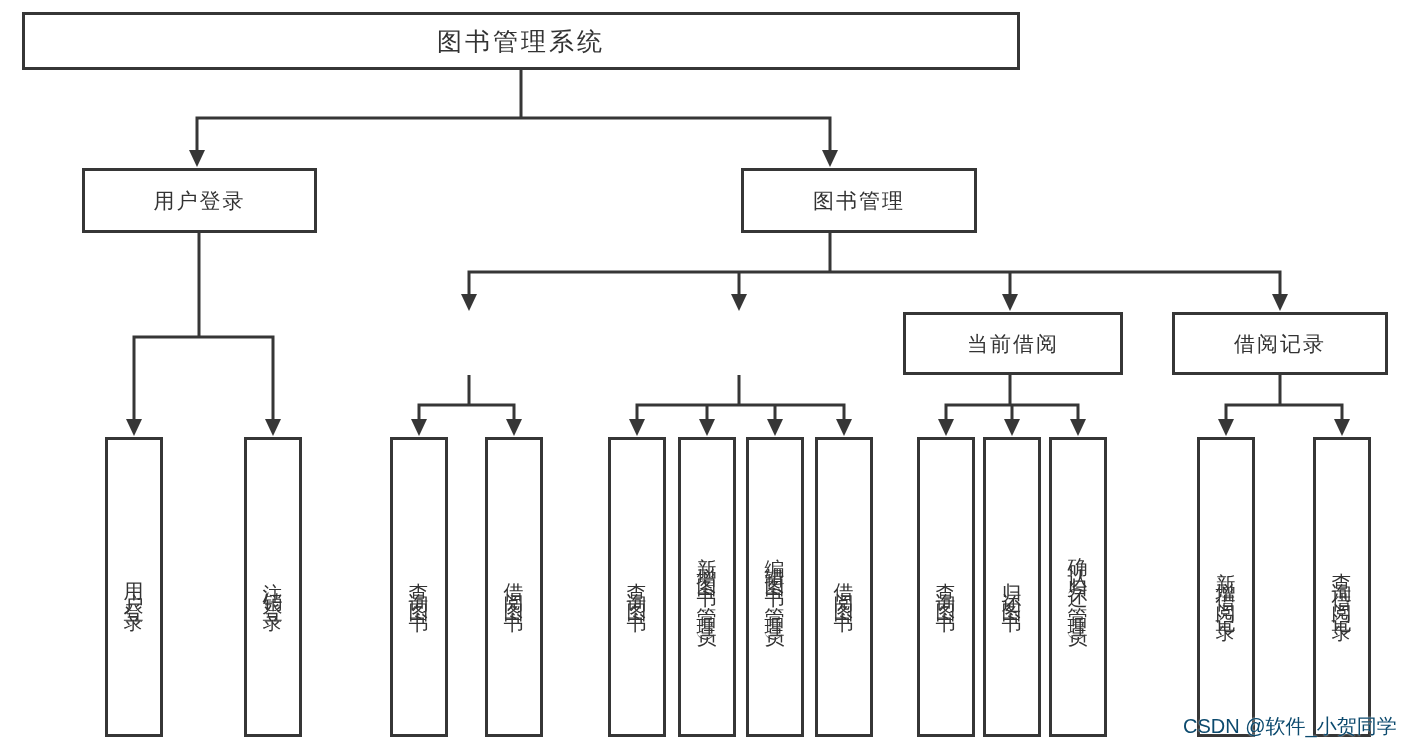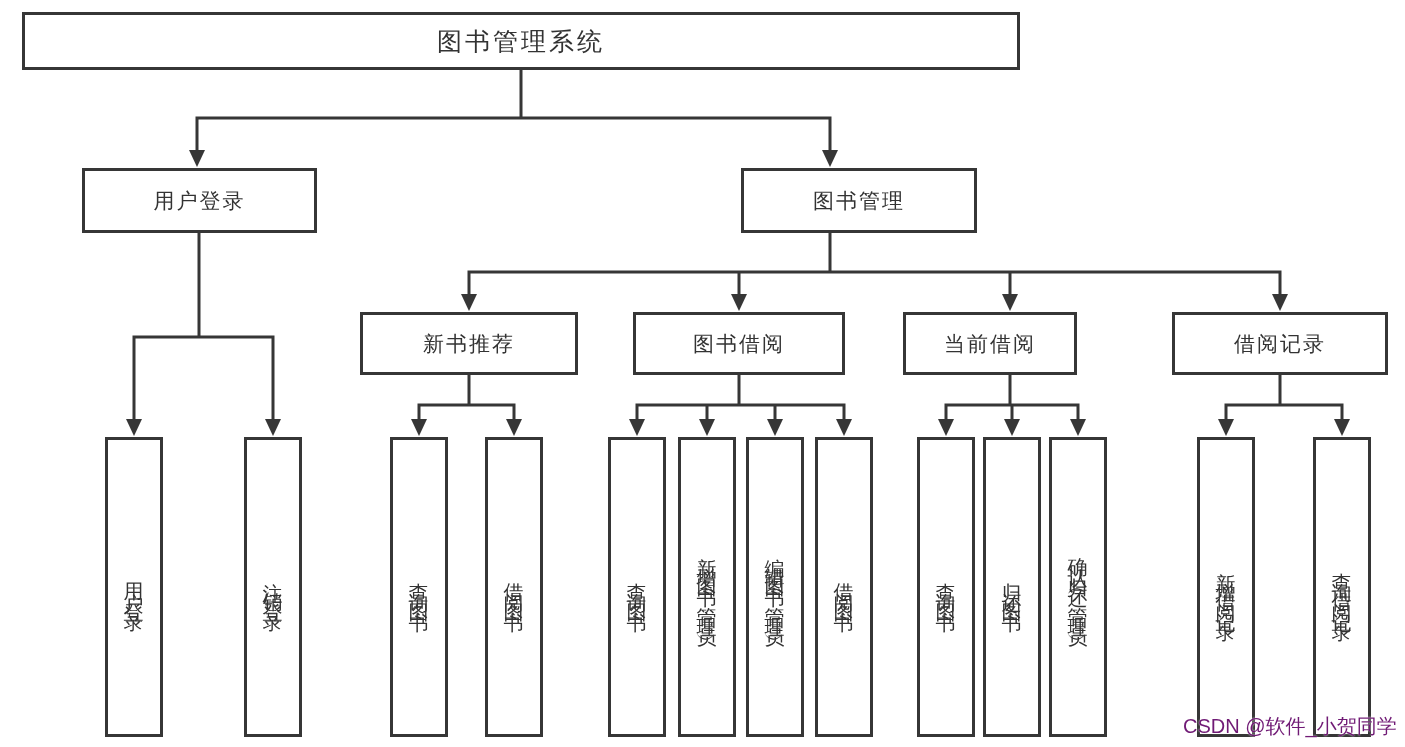--- a/index.html
+++ b/index.html
@@ -50,21 +50,21 @@
     top: 437px;
     width: 58px;
     height: 300px;
   }
   .watermark {
     position: absolute;
     left: 1183px;
     top: 713px;
     z-index: 6;
     font-size: 20px;
-    color: #701a75;
+    color: #0c4a6e;
     text-shadow: 0 0 2px #ffffff;
     white-space: nowrap;
   }
 </style>
 </head>
 <body>
 
 <div class="canvas">
 
   <svg class="connectors" width="1405" height="747" viewBox="0 0 1405 747" aria-hidden="true">
@@ -105,23 +105,21 @@
       <path d="M1218 419 L1234 419 L1226 436 Z"></path>
       <path d="M1334 419 L1350 419 L1342 436 Z"></path>
     </g>
   </svg>
 
   <div class="box root" style="left:22px; top:12px; width:998px; height:58px;">图书管理系统</div>
 
   <div class="box h" style="left:82px; top:168px; width:235px; height:65px;">用户登录</div>
   <div class="box h" style="left:712px; top:168px; width:236px; height:65px;margin-left:29px;">图书管理</div>
 
-  <div class="box h" style="left:360px; top:312px; width:218px; height:63px;">新书推荐</div>
-  <div class="box h" style="left:633px; top:312px; width:212px; height:63px;">图书借阅</div>
-  <div class="box h" style="left:903px; top:312px; width:174px; height:63px;">当前借阅</div>
+  <div class="box h" style="left:903px; top:312px; width:220px; height:63px;">当前借阅</div>
   <div class="box h" style="left:1172px; top:312px; width:216px; height:63px;">借阅记录</div>
 
   <div class="box leaf" style="left:105px;">用户登录</div>
   <div class="box leaf" style="left:244px;">注销登录</div>
 
   <div class="box leaf" style="left:390px;">查询图书</div>
   <div class="box leaf" style="left:485px;">借阅图书</div>
 
   <div class="box leaf" style="left:608px;">查询图书</div>
   <div class="box leaf" style="left:678px;">新增图书（管理员）</div>

